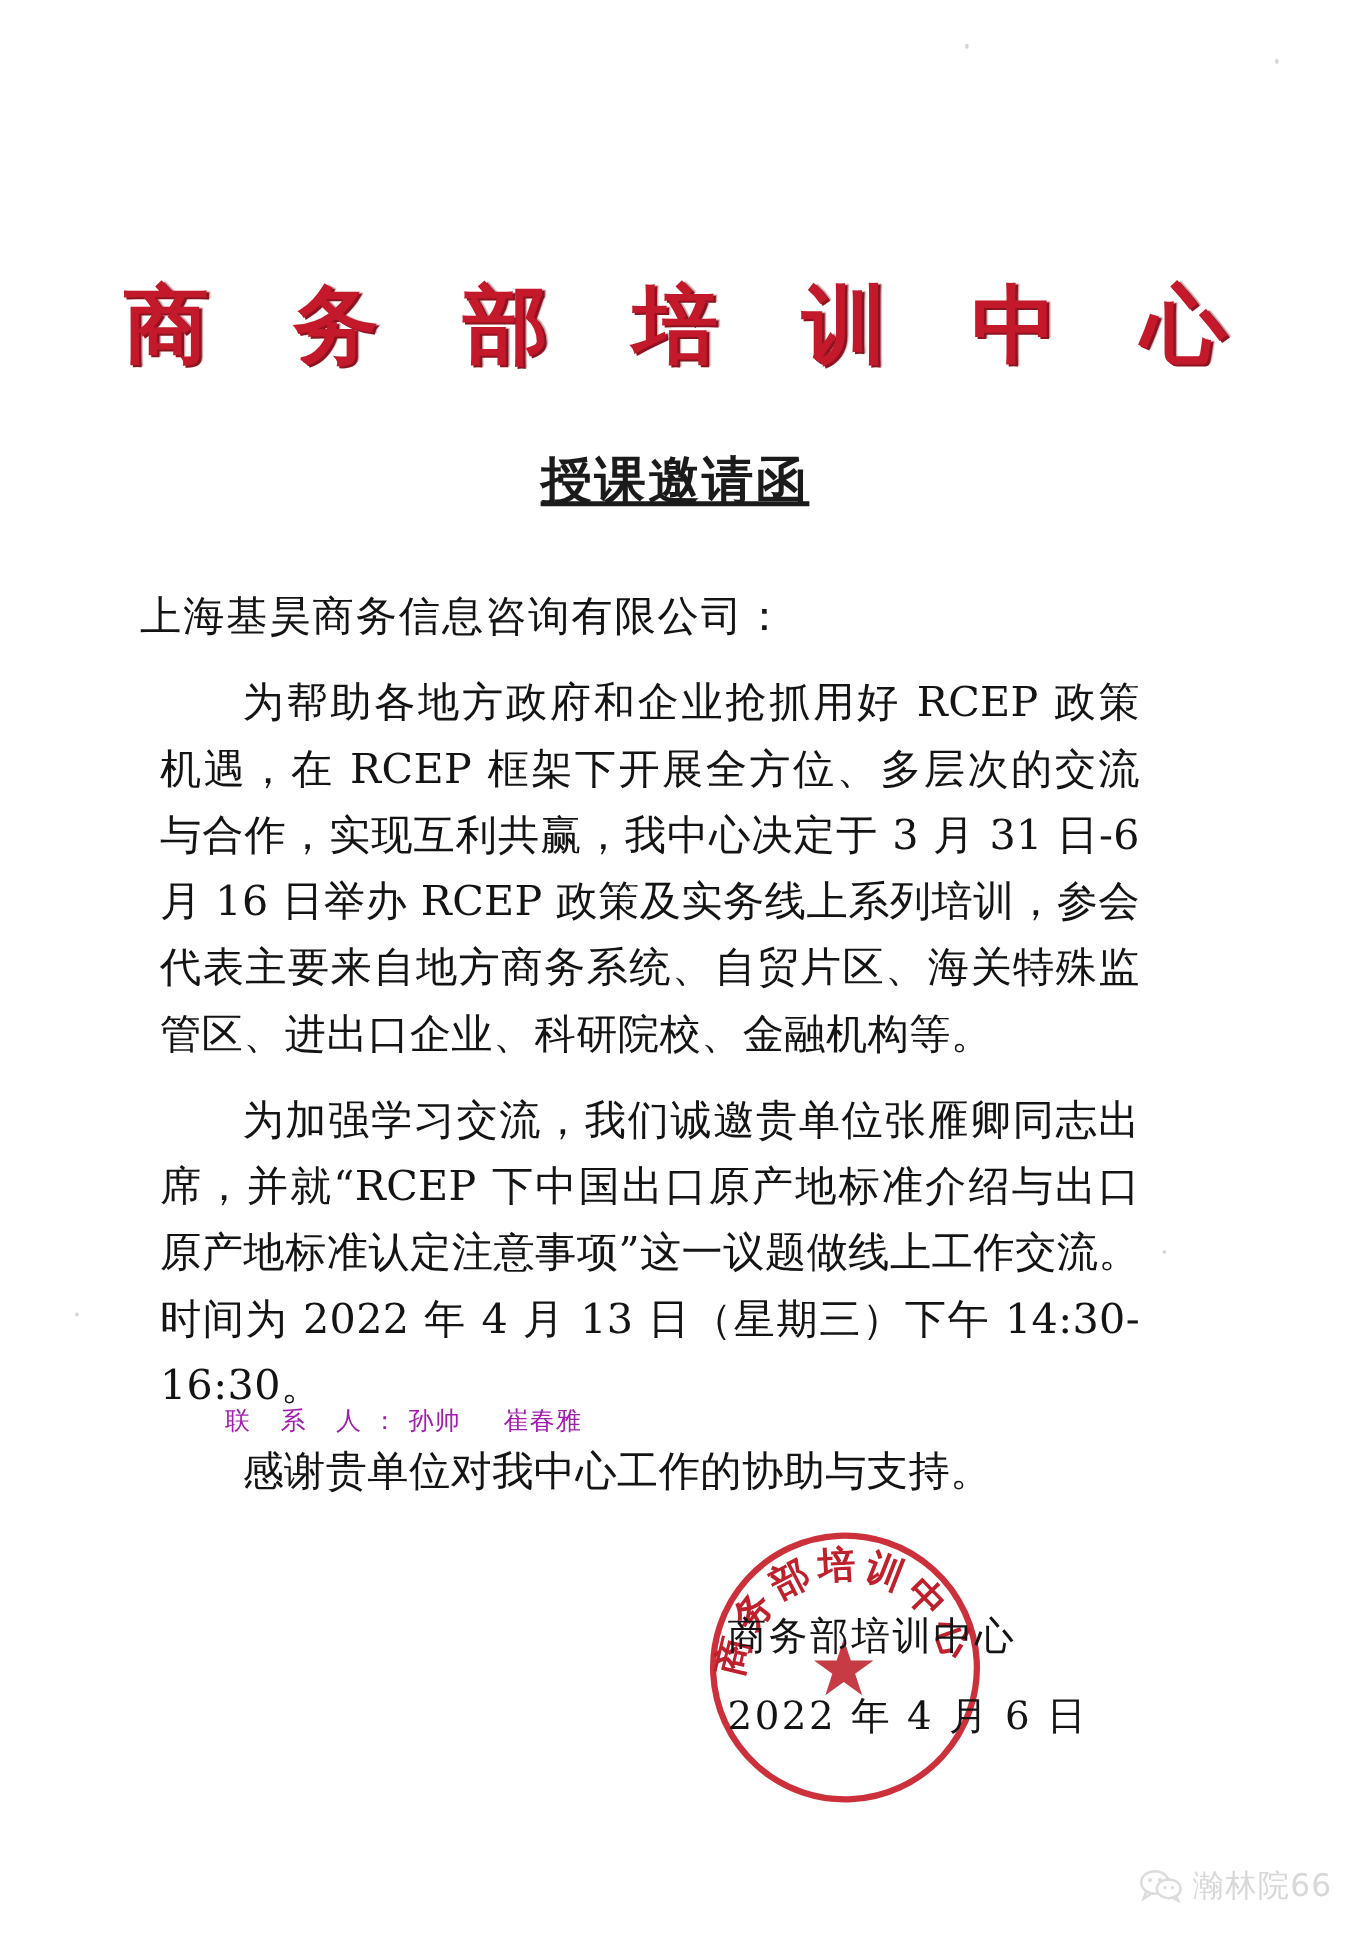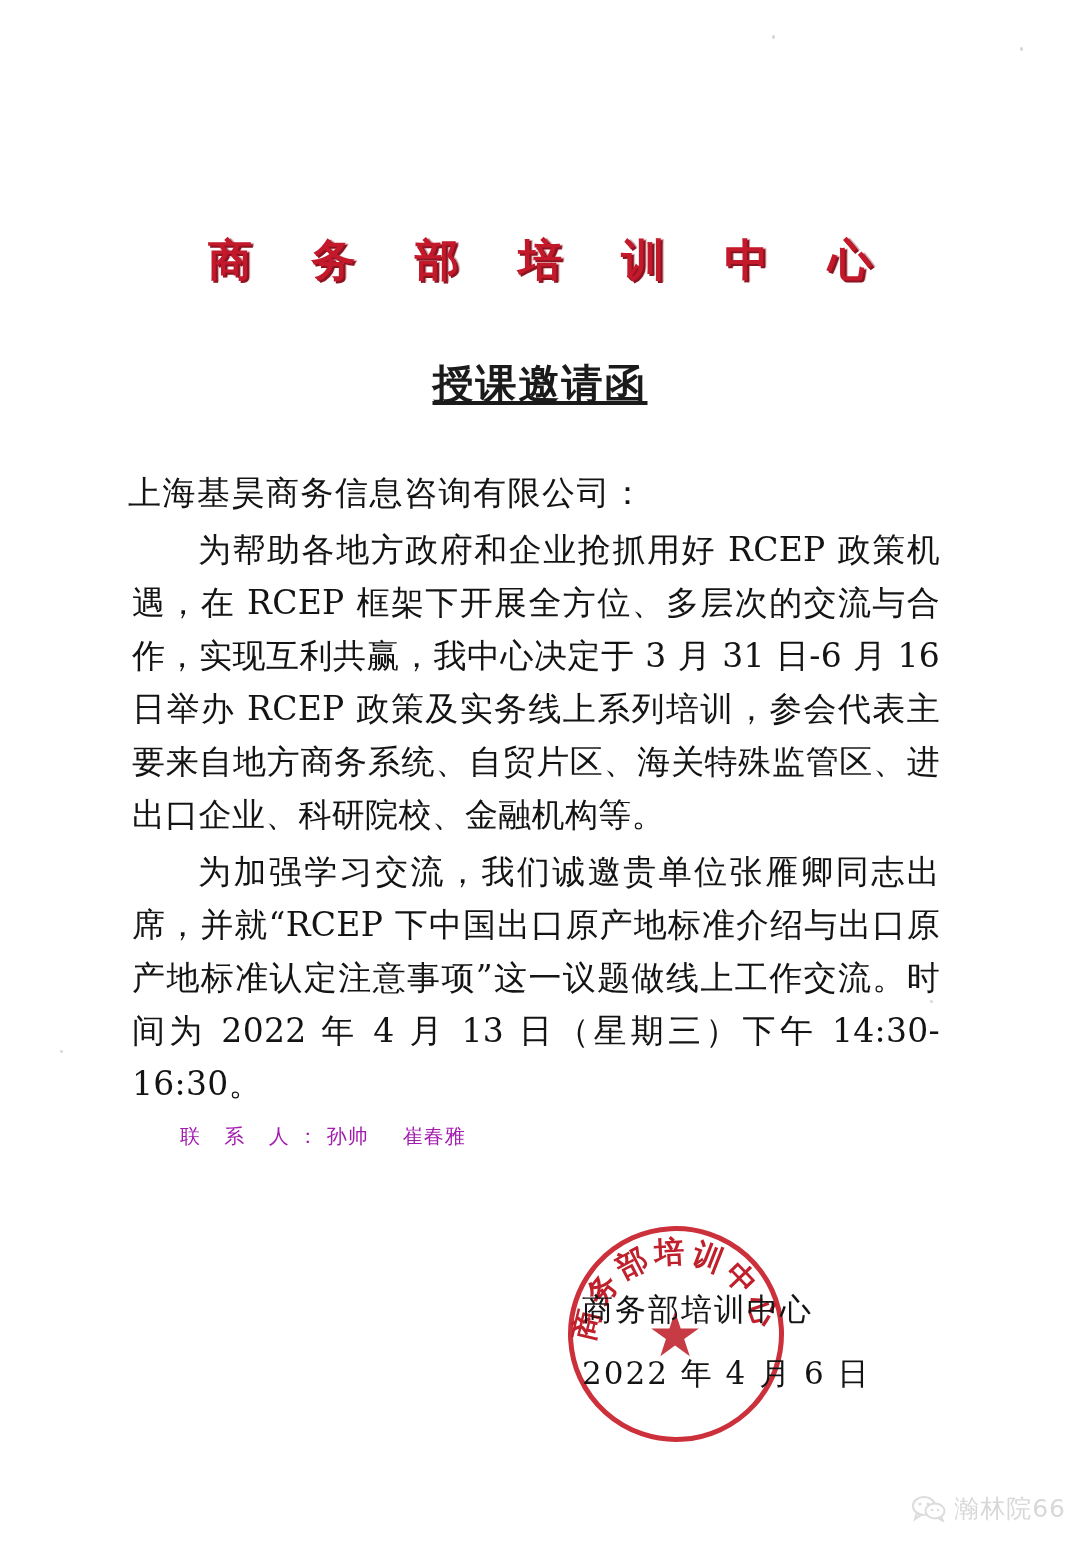--- a/index.html
+++ b/index.html
@@ -20,21 +20,21 @@
 
   
   .letterhead {
     position: absolute;
     top: 212px;
     left: 0;
     width: 1080px;
     text-align: center;
     font-family: "DejaVu Serif", "Liberation Serif", serif;
     font-weight: bold;
-    font-size: 44px;
+    font-size: 68px;
     line-height: 96px;
     letter-spacing: 22px;
     text-indent: 22px;
     color: #c4182b;
     text-shadow: 2px 2px 0 #8c1420, 3px 1px 1px rgba(120,16,26,.45);
     white-space: nowrap;
   }
 
   
   .doc-title {
@@ -49,37 +49,37 @@
     line-height: 56px;
     letter-spacing: 2px;
     color: #1b1b1b;
     text-decoration: underline;
   }
 
   
   .body-block {
     position: absolute;
     top: 466px;
-    left: 128px;
+    left: 112px;
     width: 816px;
   }
   .addressee {
     font-size: 33px;
     line-height: 53px;
     letter-spacing: 1.5px;
     color: #141414;
     margin: 0 0 4px 0;
     white-space: nowrap;
   }
   .para {
     font-size: 33px;
     line-height: 53px;
     letter-spacing: 0.3px;
     color: #141414;
-    margin: 4px;
+    margin: 16px;
     text-align: justify;
     text-justify: inter-ideograph;
     text-indent: 66px;
   }
   .para + .para { margin-top: 0; }
 
   
   .contact-block {
     position: absolute;
     top: 1108px;
@@ -204,20 +204,21 @@
   <div class="speck" style="left:930px;top:1000px;width:3px;height:3px;"></div>
 
   <div class="letterhead">商 务 部 培 训 中 心</div>
 
   <div class="doc-title">授课邀请函</div>
 
   <div class="body-block">
     <p class="addressee">上海基昊商务信息咨询有限公司：</p>
     <p class="para">为帮助各地方政府和企业抢抓用好 RCEP 政策机遇，在 RCEP 框架下开展全方位、多层次的交流与合作，实现互利共赢，我中心决定于 3 月 31 日-6 月 16 日举办 RCEP 政策及实务线上系列培训，参会代表主要来自地方商务系统、自贸片区、海关特殊监管区、进出口企业、科研院校、金融机构等。</p>
     <p class="para">为加强学习交流，我们诚邀贵单位张雁卿同志出席，并就“RCEP 下中国出口原产地标准介绍与出口原产地标准认定注意事项”这一议题做线上工作交流。时间为 2022 年 4 月 13 日（星期三）下午 14:30-16:30。</p>
+    <p class="para">感谢贵单位对我中心工作的协助与支持。</p>
   </div>
 
   <div class="contact-block">
     <div class="contact-line">
       <span class="contact-label-spaced">联 系 人：</span><span>孙帅</span><span class="contact-gap"></span><span>崔春雅</span>
     </div>
   </div>
 
   <div class="sign-area">
 

